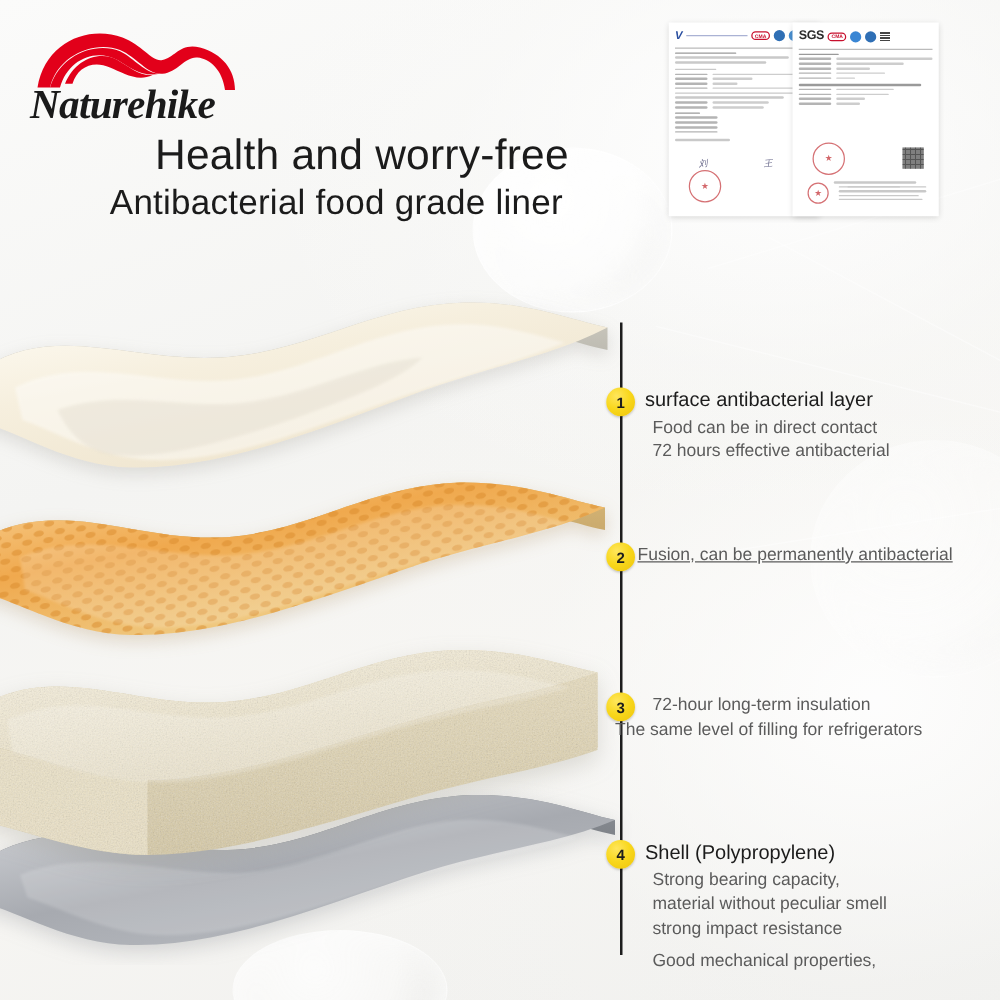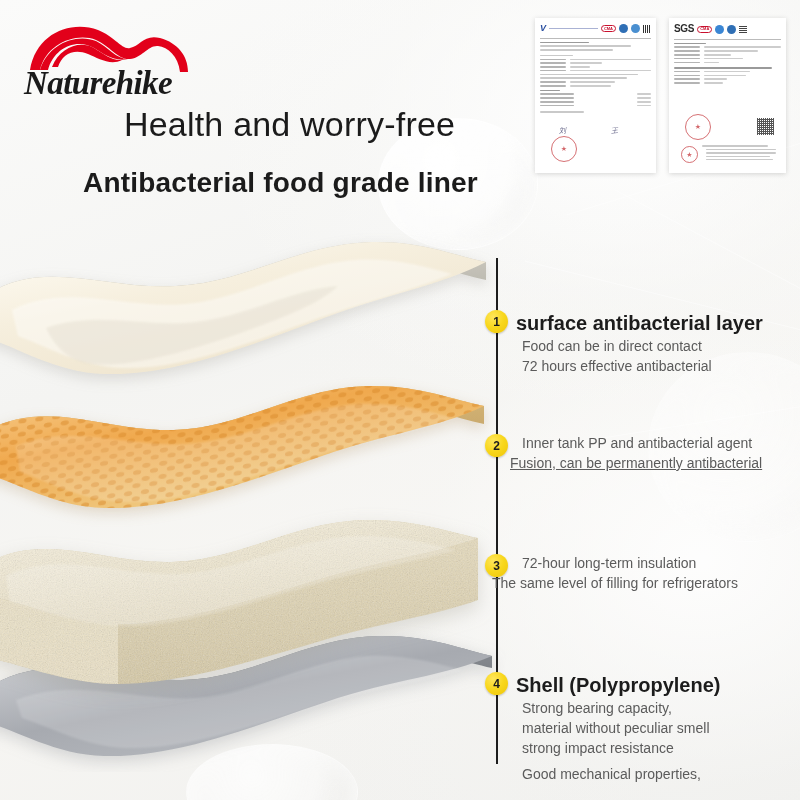--- a/index.html
+++ b/index.html
@@ -29,30 +29,30 @@
     position: absolute; border-radius: 50%; pointer-events: none;
     background: radial-gradient(circle at 38% 32%, rgba(255,255,255,0.96) 0%, rgba(255,255,255,0.55) 52%, rgba(232,232,230,0.30) 78%, rgba(0,0,0,0) 100%);
     box-shadow: inset 0 0 26px rgba(255,255,255,0.9);
     border: 1px solid rgba(255,255,255,0.75);
   }
 
   
   #logo { position: absolute; left: 18px; top: 14px; width: 190px; height: 86px; }
   #headline-block { position: absolute; left: 80px; top: 104px; }
   .h1 { font-size: 34px; font-weight: 400; color: #1b1b1b; letter-spacing: .2px; line-height: 1.18; margin-left: 44px; }
-  .h2 { font-size: 28px; font-weight: 700; color: #1b1b1b; letter-spacing: .2px; line-height: 1.2; margin-top: 22px; margin-left: 3px; }
+  .h2 { font-size: 28px; font-weight: 400; color: #1b1b1b; letter-spacing: .2px; line-height: 1.2; margin-top: 1px; margin-left: 3px; text-align: center; }
 
   
   .cert {
     position: absolute; background: #fff;
     box-shadow: 0 1px 5px rgba(0,0,0,0.16);
     overflow: hidden;
   }
   #cert-left  { left: 535px; top: 18px; width: 121px; height: 155px; }
-  #cert-right { left: 669px; top: 18px; width: 117px; height: 155px; }
+  #cert-right { left: 634px; top: 18px; width: 117px; height: 155px; }
   .cert-logorow { display:flex; align-items:center; gap:3px; padding:6px 5px 3px 5px; }
   .cert-vmark { font-size: 9px; font-weight: 700; color:#2a4fa0; font-style: italic; line-height:1; }
   .cert-sgs { font-size: 10px; font-weight: 700; color:#2b2b2b; letter-spacing:-.3px; line-height:1; }
   .cert-pill {
     font-size: 4px; font-weight:700; color:#c8102e; border:.6px solid #c8102e;
     border-radius: 6px; padding: .5px 2px; line-height: 1; white-space: nowrap;
   }
   .cert-dot { width: 9px; height: 9px; border-radius: 50%; }
   .cert-sq { width: 8px; height: 8px; }
   .cert-rule { height: .6px; background: #bbb; margin: 2px 5px; }
@@ -93,21 +93,21 @@
   #spine { position:absolute; left:0px; top:2px; width:2px; height:506px; background:#1d1d1d; }
   .ann { position:absolute; left:-11px; width:315px; }
   .badge {
     position:absolute; left:0; top:0; width:23px; height:23px; border-radius:50%;
     background: radial-gradient(circle at 36% 30%, #ffe65c 0%, #f8d71c 48%, #eec40a 100%);
     box-shadow: 0 1px 2px rgba(0,0,0,.22);
     display:flex; align-items:center; justify-content:center;
     font-size:12px; font-weight:700; color:#1d1d1d; line-height:1;
   }
   .ann-body { margin-left: 31px; }
-  .ann-title { font-size:20px; font-weight:700; color:#1c1c1c; line-height:1.35; white-space:nowrap; }
+  .ann-title { font-size:16px; font-weight:400; color:#1c1c1c; line-height:1.35; white-space:nowrap; }
   .ann-desc  { font-size:14px; color:#5b5b5b; line-height:1.42; white-space:nowrap; }
   .ind-1 { margin-left: 6px; }
   .ind-2 { margin-left: -6px; text-decoration: underline; }
   .ind-3 { margin-left: -24px; }
   .gap { margin-top: 6px; }
 </style>
 </head>
 <body>
 
 <div id="stage">
@@ -406,21 +406,20 @@
       <div class="ann-body">
         <div class="ann-title">surface antibacterial layer</div>
         <div class="ann-desc ind-1">Food can be in direct contact</div>
         <div class="ann-desc ind-1">72 hours effective antibacterial</div>
       </div>
     </div>
 
     <div class="ann" style="top:178px;">
       <div class="badge">2</div>
       <div class="ann-body">
-        <div class="ann-desc ind-1">Inner tank PP and antibacterial agent</div>
         <div class="ann-desc ind-2">Fusion, can be permanently antibacterial</div>
       </div>
     </div>
 
     <div class="ann" style="top:298px;">
       <div class="badge">3</div>
       <div class="ann-body">
         <div class="ann-desc ind-1">72-hour long-term insulation</div>
         <div class="ann-desc ind-3">The same level of filling for refrigerators</div>
       </div>

